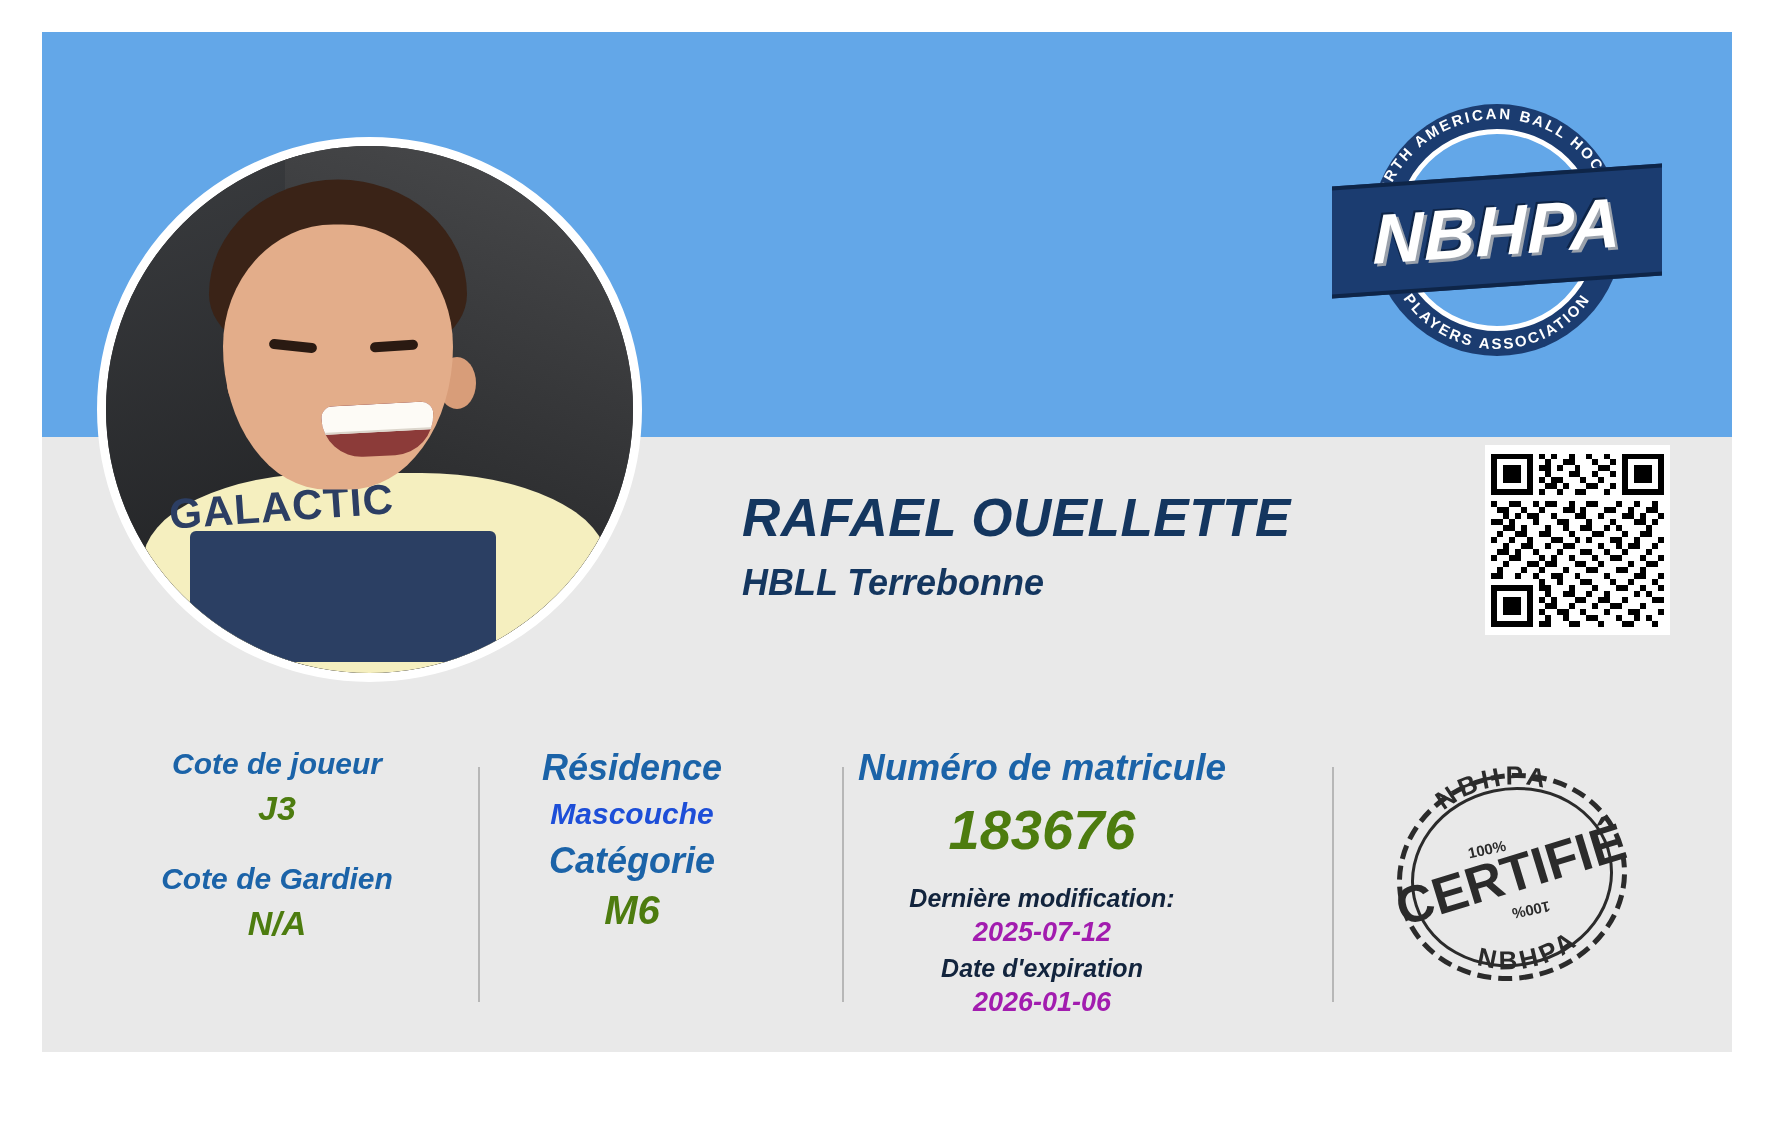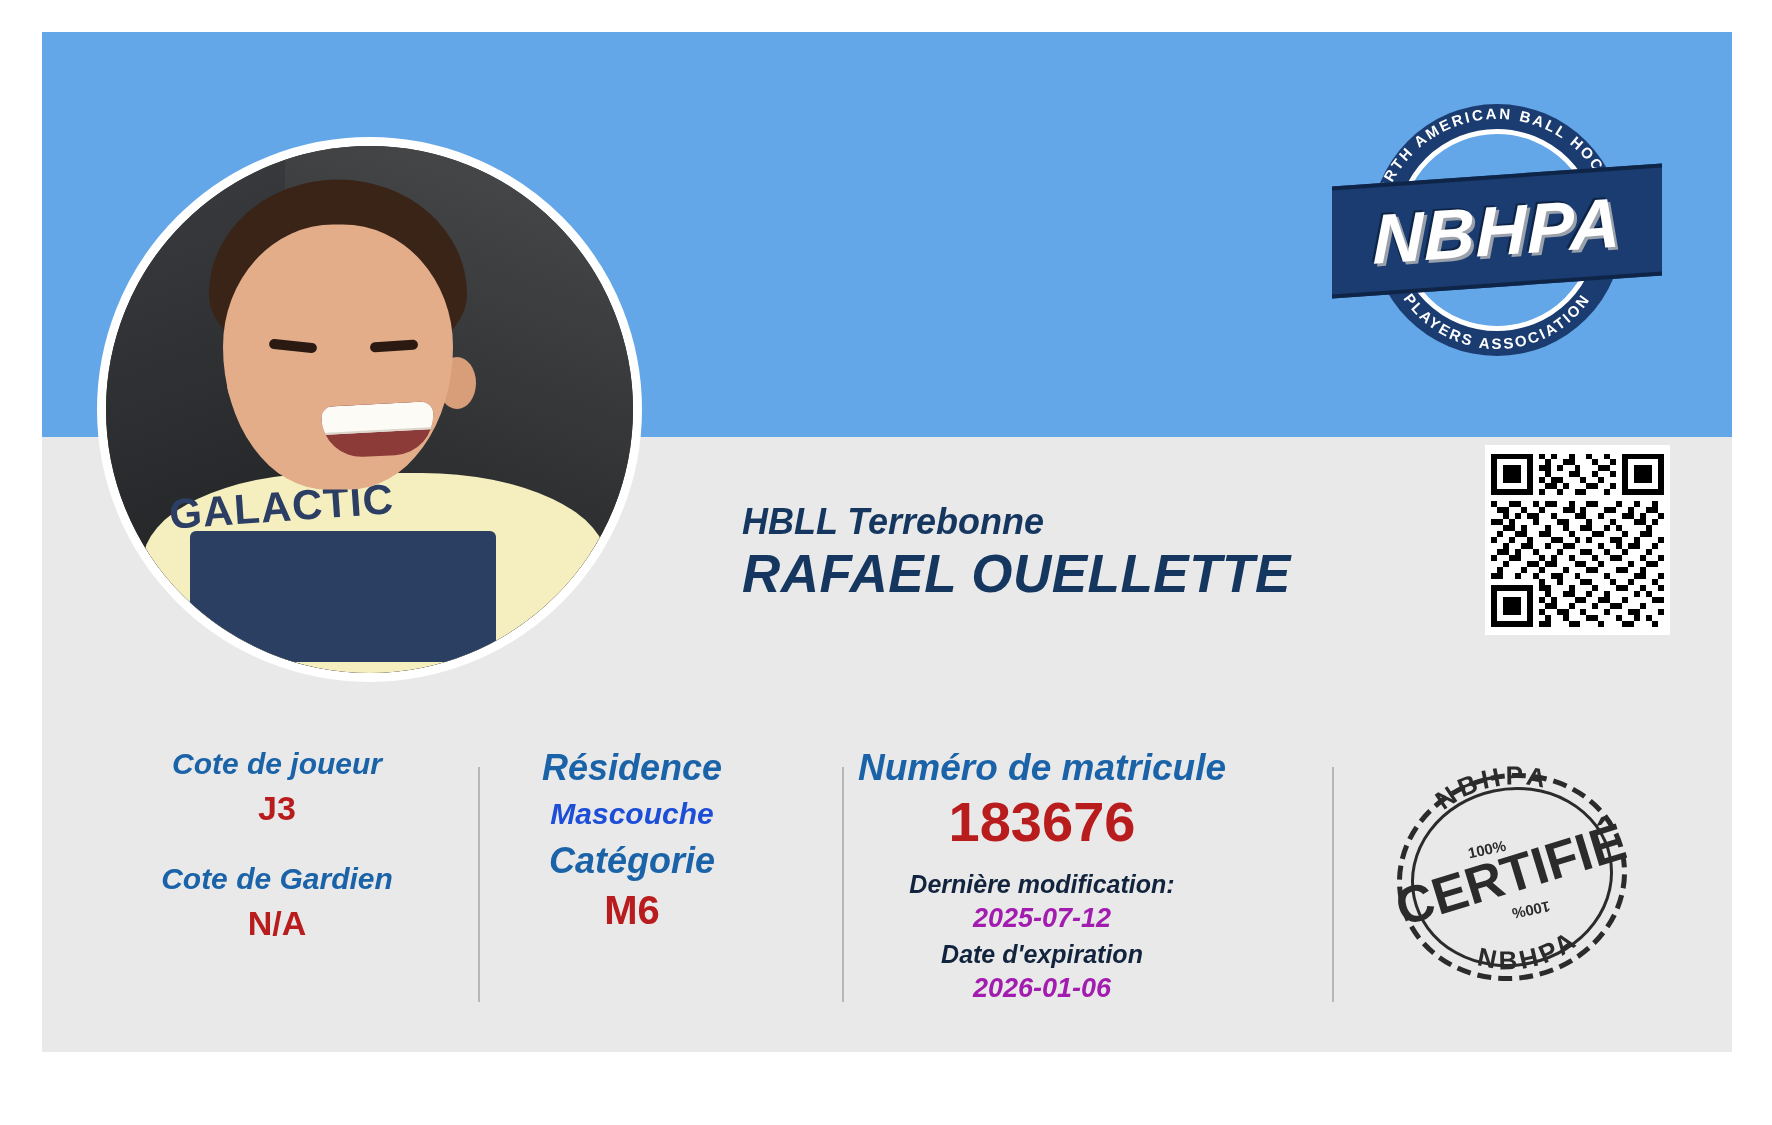--- a/index.html
+++ b/index.html
@@ -268,22 +268,23 @@
     color: #14365f;
   }
   .lbl {
     font-family: "Liberation Sans", sans-serif;
     font-style: italic;
     font-weight: bold;
     color: #1b63a8;
   }
   .val {
     font-family: "Liberation Sans", sans-serif;
+    font-style: italic;
     font-weight: bold;
-    color: #b91c1c;
+    color: #4d7c0f;
   }
   .divider {
     position: absolute;
     top: 20px;
     width: 2px;
     height: 235px;
     background: #b7b7b7;
   }
 
   #col-rating { left: 60px; width: 350px; }
@@ -292,22 +293,22 @@
   #col-rating .gap { height: 34px; }
 
   #col-res { left: 440px; width: 300px; }
   #col-res .lbl { font-size: 36px; }
   #col-res .val-small { font-size: 30px; font-weight: bold; font-style: italic; color: #1d4ed8; margin-top: 8px; font-family: "Liberation Sans", sans-serif;}
   #col-res .cat-lbl { font-size: 36px; margin-top: 9px; }
   #col-res .cat-val { font-size: 40px; margin-top: 6px; }
 
   #col-mat { left: 790px; width: 420px; }
   #col-mat .lbl { font-size: 37px; }
-  #col-mat .num { font-size: 56px; margin-top: 0; }
-  #col-mat .sub-lbl { font-size: 25px; font-style: italic; font-weight: bold; color: #12243d; margin-top: 16px; font-family: "Liberation Sans", sans-serif;}
+  #col-mat .num { font-size: 56px; margin-top: 8px; }
+  #col-mat .sub-lbl { font-size: 25px; font-style: italic; font-weight: bold; color: #12243d; margin-top: 22px; font-family: "Liberation Sans", sans-serif;}
   #col-mat .sub-val { font-size: 27px; font-style: italic; font-weight: bold; color: #a21caf; margin-top: 4px; font-family: "Liberation Sans", sans-serif;}
 
   
   #stamp {
     position: absolute;
     left: 1325px;
     top: 720px;
     width: 290px;
     height: 250px;
   }
@@ -346,22 +347,22 @@
     <div class="ear-r"></div>
     <div class="face"></div>
     <div class="eye-l"></div>
     <div class="eye-r"></div>
     <div class="mouth">
       <div class="teeth"></div>
     </div>
   </div>
 
   <div id="name-block">
+    <div id="player-name">RAFAEL OUELLETTE</div>
     <div id="player-team">HBLL Terrebonne</div>
-    <div id="player-name">RAFAEL OUELLETTE</div>
   </div>
 
   <div id="qr">
     <svg viewBox="0 0 29 29" shape-rendering="crispEdges">
       <rect width="29" height="29" fill="#ffffff"></rect>
       <g fill="#000000">
         <rect x="0" y="0" width="7" height="1"></rect>
           <rect x="0" y="6" width="7" height="1"></rect>
         <rect x="0" y="0" width="1" height="7"></rect>
           <rect x="6" y="0" width="1" height="7"></rect>

